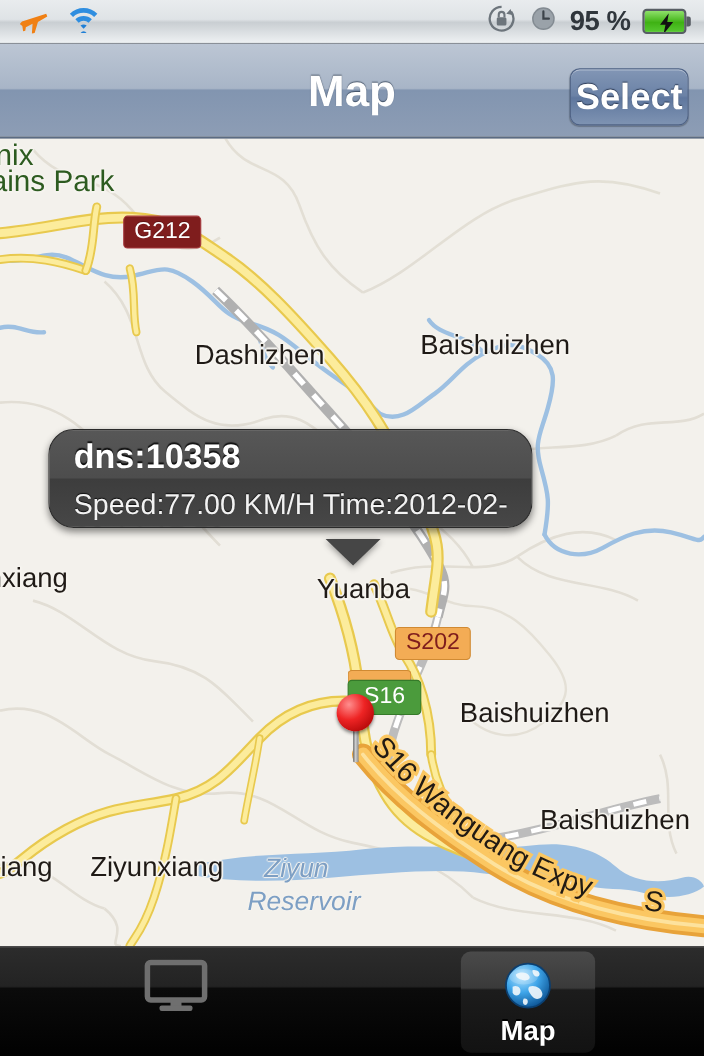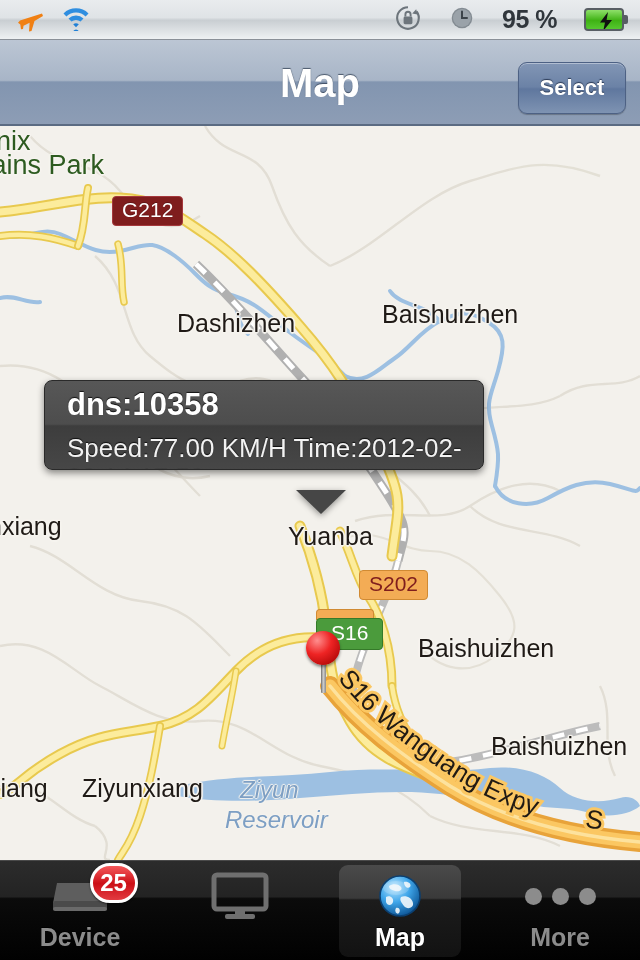--- a/index.html
+++ b/index.html
@@ -13,21 +13,21 @@
   #app { position:relative; width:640px; height:960px; overflow:hidden; }
 
   
   #statusbar {
     position:absolute; left:0; top:0; width:640px; height:40px;
     background:linear-gradient(to bottom,#e9ecee 0%,#dfe3e6 45%,#c9ced2 52%,#eef1f3 100%);
     border-bottom:1px solid #8a9098;
     display:flex; align-items:center; z-index:40;
   }
   .sb-left { display:flex; align-items:center; gap:14px; padding-left:16px; }
-  .sb-right { margin-left:auto; display:flex; align-items:center; gap:27px; padding-right:12px; }
+  .sb-right { margin-left:auto; display:flex; align-items:center; gap:11px; padding-right:12px; }
   .sb-pct { font-size:25px; font-weight:bold; color:#30363c; letter-spacing:-0.5px; }
 
   
   .batt { position:relative; width:44px; height:23px; }
   .batt-body {
     position:absolute; left:0; top:0; width:40px; height:23px;
     border:2px solid #585e64; border-radius:4px;
     background:linear-gradient(to bottom,#8ee06a,#3fb214 55%,#56c830);
     overflow:hidden;
   }
@@ -49,21 +49,21 @@
     display:flex; align-items:center; justify-content:center;
     font-size:40px; font-weight:bold; color:#ffffff;
     text-shadow:0 -1px 1px rgba(40,55,75,0.75);
   }
   #select-btn {
     position:absolute; right:14px; top:22px; width:108px; height:52px;
     border-radius:9px; border:1px solid #4d6184;
     background:linear-gradient(to bottom,#8296b5 0%,#6b82a6 48%,#5f779e 52%,#7e93b2 100%);
     box-shadow:inset 0 1px 0 rgba(255,255,255,0.38), 0 1px 1px rgba(0,0,0,0.25);
     display:flex; align-items:center; justify-content:center;
-    font-size:22px; font-weight:bold; color:#fff;
+    font-size:33px; font-weight:bold; color:#fff;
     text-shadow:0 -1px 1px rgba(30,45,70,0.85);
     cursor:pointer;
   }
 
   
   #map {
     position:absolute; left:0; top:126px; width:640px; height:734px;
     background:#f3f1ec; overflow:hidden;
   }
   #map svg { position:absolute; left:0; top:0; }
@@ -95,22 +95,22 @@
   .shield.orange-tab {
     background:#f3ac55; border:1px solid #d08a33; border-bottom:none;
     border-radius:4px 4px 0 0; padding:0; height:11px; width:58px;
   }
 
   
   .expy-text { font-size:26px; fill:#201a14; font-family:"Liberation Sans",sans-serif; }
 
   
   #callout {
-    position:absolute; left:44px; top:380px; width:440px; height:90px;
-    border-radius:8px; overflow:hidden; z-index:20;
+    position:absolute; left:44px; top:390px; width:440px; height:90px;
+    border-radius:23px; overflow:hidden; z-index:20;
     box-shadow:0 3px 7px rgba(0,0,0,0.45);
     background:linear-gradient(to bottom,#575757 0%,#4d4d4d 49%,#3d3d3d 51%,#474747 100%);
     border:1px solid #2a2a2a;
   }
   #callout-title {
     position:absolute; left:22px; top:6px;
     font-size:31px; font-weight:bold; color:#ffffff;
     text-shadow:0 -1px 1px rgba(0,0,0,0.8);
   }
   #callout-sub {
@@ -349,32 +349,20 @@
   </div>
 
   <div id="callout-tail"></div>
   <div id="callout">
     <div id="callout-title">dns:10358</div>
     <div id="callout-sub">Speed:77.00 KM/H   Time:2012-02-22 14:17:59</div>
   </div>
 
   <div id="tabbar">
 
-    <div class="tab">
-
-      <span class="tab-ico">
-        <svg width="62" height="46" viewBox="0 0 62 46">
-          <path d="M8 10 L54 10 L58 30 L4 30 Z" fill="#5e5e5e"></path>
-          <rect x="4" y="28" width="54" height="9" rx="2.5" fill="#4a4a4a"></rect>
-          <rect x="4" y="34" width="54" height="4" rx="2" fill="#6a6a6a"></rect>
-        </svg>
-      </span>
-      <span class="badge">25</span>
-      <span class="tab-lbl">Device</span>
-    </div>
 
     <div class="tab">
 
       <span class="tab-ico">
         <svg width="60" height="48" viewBox="0 0 60 48">
           <rect x="4" y="3" width="52" height="34" rx="3" fill="none" stroke="#6f6f6f" stroke-width="5"></rect>
           <rect x="25" y="37" width="10" height="6" fill="#6f6f6f"></rect>
           <rect x="15" y="42" width="30" height="5" rx="2" fill="#6f6f6f"></rect>
         </svg>
       </span>
@@ -400,27 +388,16 @@
             <path d="M19 35 C22 34, 24 37, 22 40 C20 42, 17 39, 19 35 Z"></path>
           </g>
           <circle cx="23" cy="23" r="20" fill="none" stroke="#0b3f70" stroke-width="1.6"></circle>
           <ellipse cx="19" cy="15" rx="13" ry="7" fill="#ffffff" opacity="0.18"></ellipse>
         </svg>
       </span>
       <span class="tab-lbl">Map</span>
     </div>
 
 
-    <div class="tab">
-
-      <span class="tab-ico">
-        <span class="dots">
-          <span class="dot"></span>
-            <span class="dot"></span>
-            <span class="dot"></span>
-        </span>
-      </span>
-      <span class="tab-lbl">More</span>
-    </div>
 
   </div>
 
 </div>
 
 </body></html>

